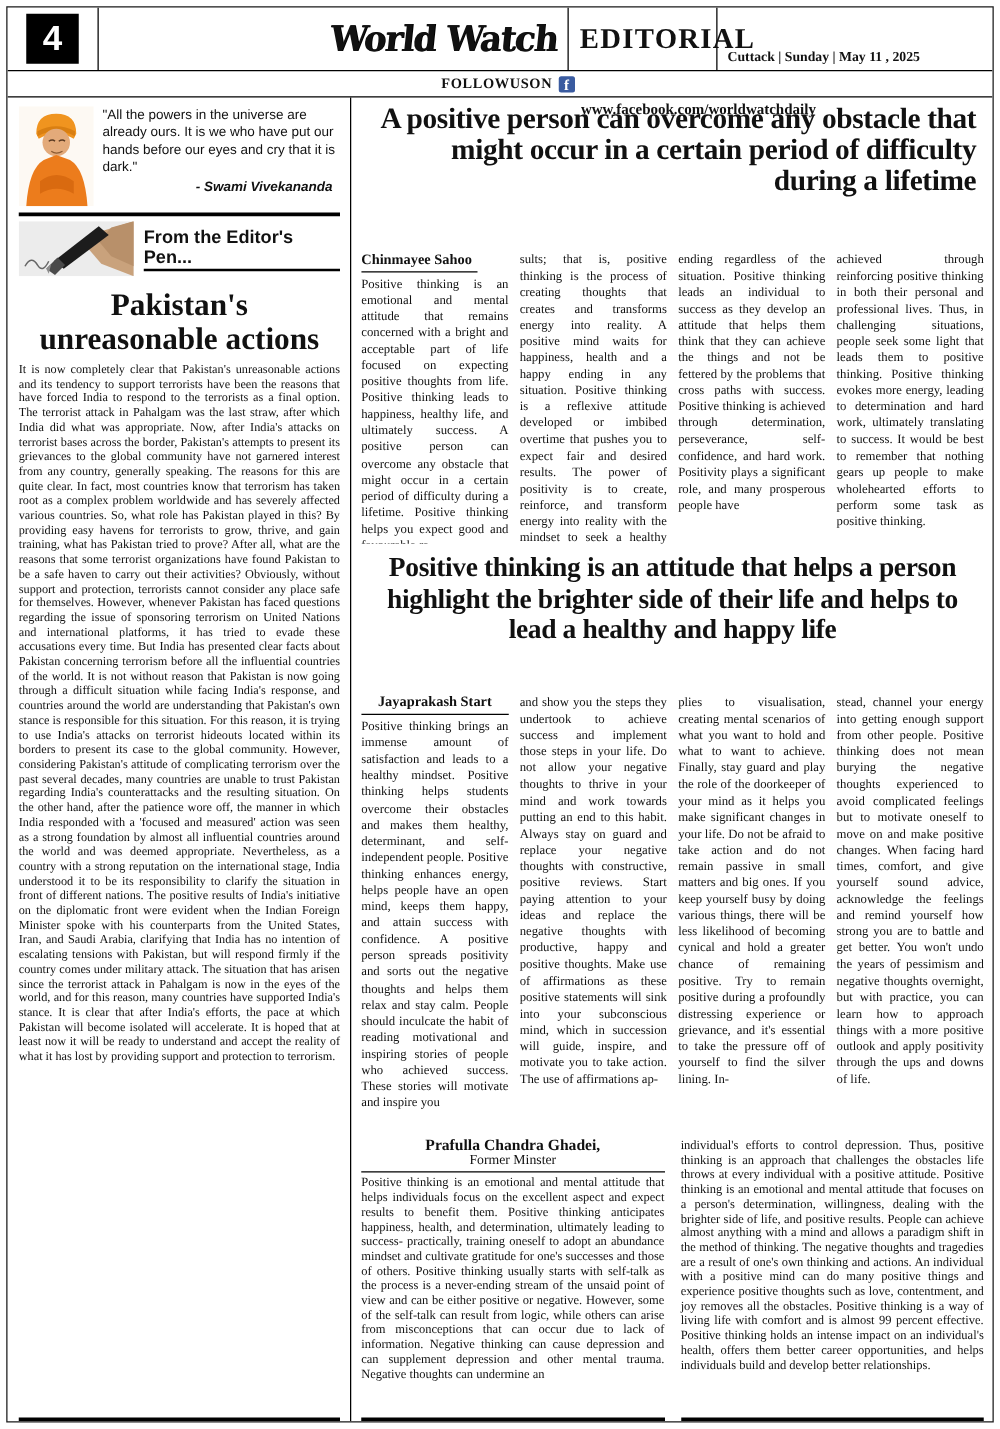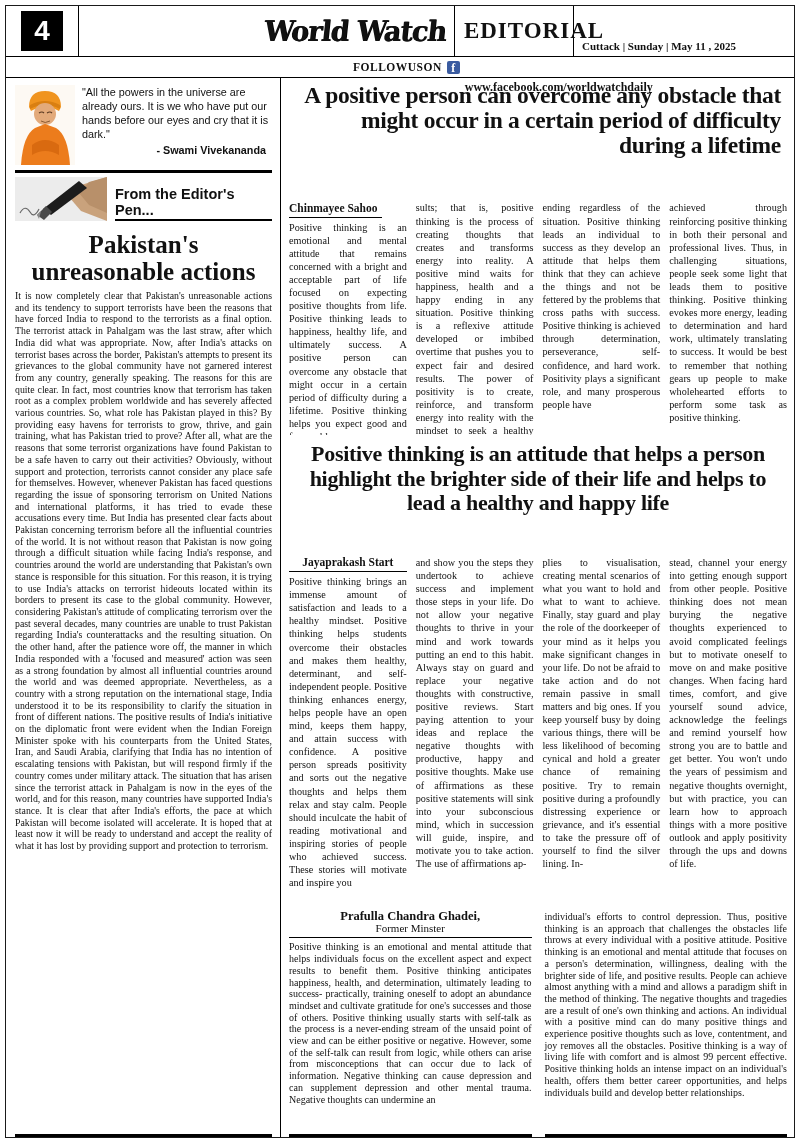--- a/index.html
+++ b/index.html
@@ -27,22 +27,22 @@
 
   
   .content{flex:1;display:flex;min-height:0;}
   .leftcol{width:257px;flex:none;padding:3px 8px 0 9px;display:flex;flex-direction:column;overflow:hidden;}
   .rightarea{flex:1;border-left:1.6px solid #000;padding:0 7px 0 8px;display:flex;flex-direction:column;overflow:hidden;}
 
   
   .quote-box{display:flex;gap:7px;padding:4px 0 5px 0;}
   .viv-img{width:60px;height:80px;flex:none;}
   .quote-text{font-family:"Liberation Sans",sans-serif;font-size:10.8px;line-height:1.3;font-weight:500;}
-  .quote-author{font-weight:bold;text-align:right;margin-top:2px;padding-right:6px;}
-  .pen-strip{border-top:3px solid #000;padding:4px 0 3px 0;display:flex;align-items:flex-end;gap:8px;}
+  .quote-author{font-weight:bold;text-align:right;margin-top:2px;padding-right:6px;font-style:italic;}
+  .pen-strip{border-top:3px solid #000;padding:4px 0 3px 0;display:flex;align-items:center;gap:8px;}
   .pen-img{width:92px;height:44px;flex:none;}
   .pen-label{font-family:"Liberation Sans",sans-serif;font-weight:bold;font-size:14.5px;
              border-bottom:2px solid #000;padding-bottom:1px;}
   .ed-title{font-size:25px;font-weight:bold;text-align:center;line-height:1.08;margin:7px 0 5px;}
   .ed-body{font-size:9.8px;line-height:11.7px;text-align:justify;}
   .thick-rule{height:3px;background:#000;margin-top:4px;flex:none;}
 
   
   .headline{font-weight:bold;text-align:center;}
   .h1a{font-size:23.5px;line-height:1.07;letter-spacing:-0.3px;margin:5px 6px 7px;text-align:right;}

